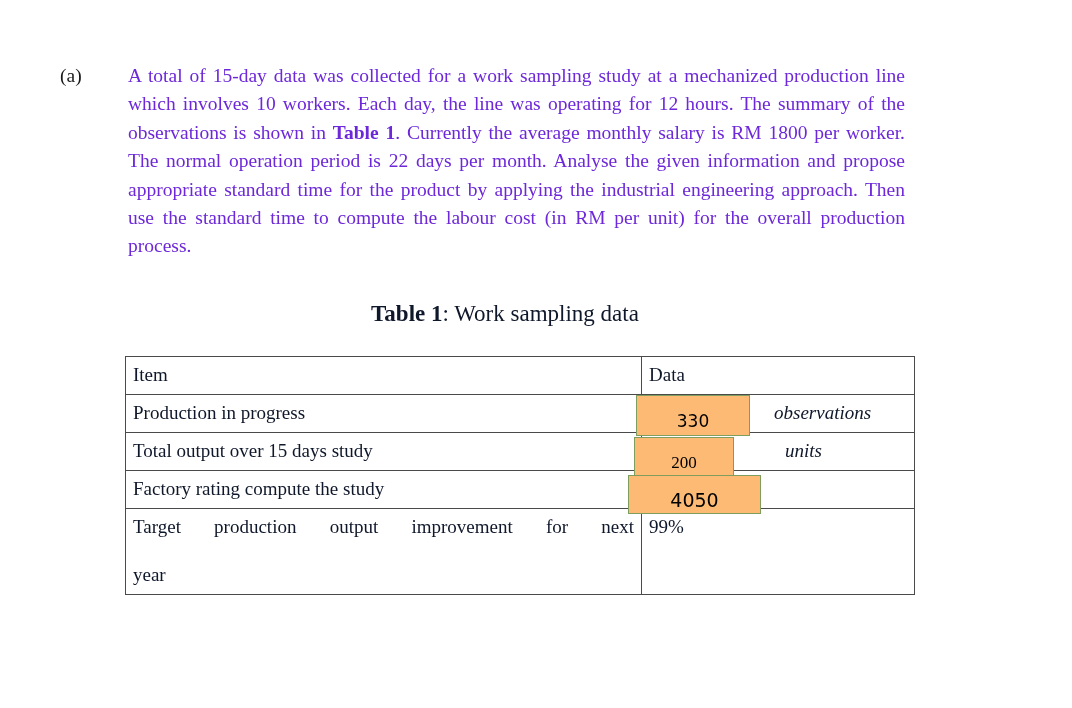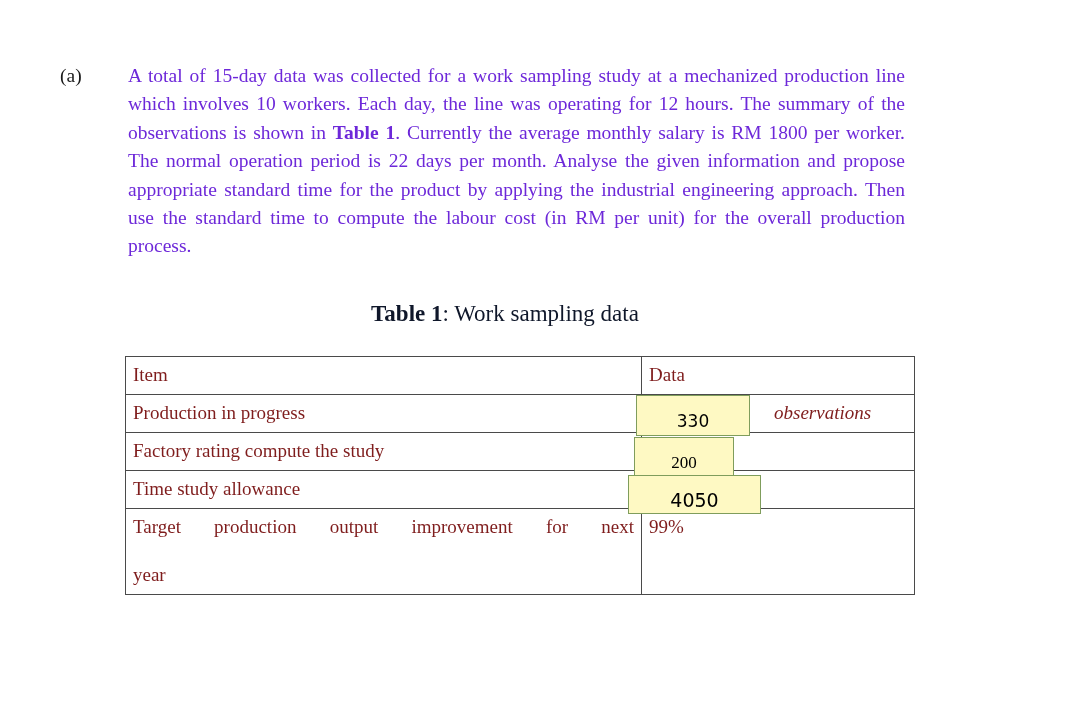--- a/index.html
+++ b/index.html
@@ -70,21 +70,21 @@
   }
   table.data-table {
     border-collapse: collapse;
     width: 759px;
     table-layout: fixed;
   }
   table.data-table td {
     border: 1px solid #4a4a4a;
     font-size: 19px;
     line-height: 24px;
-    color: #7f1d1d;
+    color: #0f172a;
     vertical-align: top;
     padding: 6px 7px 7px 7px;
     background: transparent;
   }
   td.col-item { width: 501px; }
   td.col-data { width: 258px; }
 
   .row-h { height: 24px; }
   .r-item { height: 28px; }
   .r-tall { height: 68px; }
@@ -110,21 +110,21 @@
     white-space: nowrap;
     font-style: italic;
   }
   .unit-obs-1 { margin-left: 125px; }
   .unit-obs-2 { margin-left: 111px; }
   .unit-units { margin-left: 136px; }
 
   
   .overlay-box {
     position: absolute;
-    background: #fef9c3;
+    background: #fdba74;
     border: 1.6px solid #7f9d5c;
     box-sizing: border-box;
     display: flex;
     align-items: center;
     justify-content: center;
     font-family: "DejaVu Sans", "Liberation Sans", sans-serif;
     font-size: 17px;
     color: #000000;
     line-height: 1;
     z-index: 5;
@@ -159,30 +159,30 @@
           <td class="col-item">Item</td>
           <td class="col-data">Data</td>
         </tr>
 
         <tr class="r-item">
           <td class="col-item">Production in progress</td>
           <td class="col-data"><span class="unit-text unit-obs-1">observations</span></td>
         </tr>
 
 
+        <tr class="r-item">
+          <td class="col-item">Total output over 15 days study</td>
+          <td class="col-data"><span class="unit-text unit-units">units</span></td>
+        </tr>
 
         <tr class="r-item">
           <td class="col-item">Factory rating compute the study</td>
           <td class="col-data">88%</td>
         </tr>
 
-        <tr class="r-item">
-          <td class="col-item">Time study allowance</td>
-          <td class="col-data">16%</td>
-        </tr>
 
         <tr class="r-tall">
           <td class="col-item justify-cell"><span class="l1">Target production output improvement for next</span><span>year</span></td>
           <td class="col-data">99%</td>
         </tr>
       </tbody>
     </table>
   </div>
 
   <div class="overlay-box" id="ovBox330">

